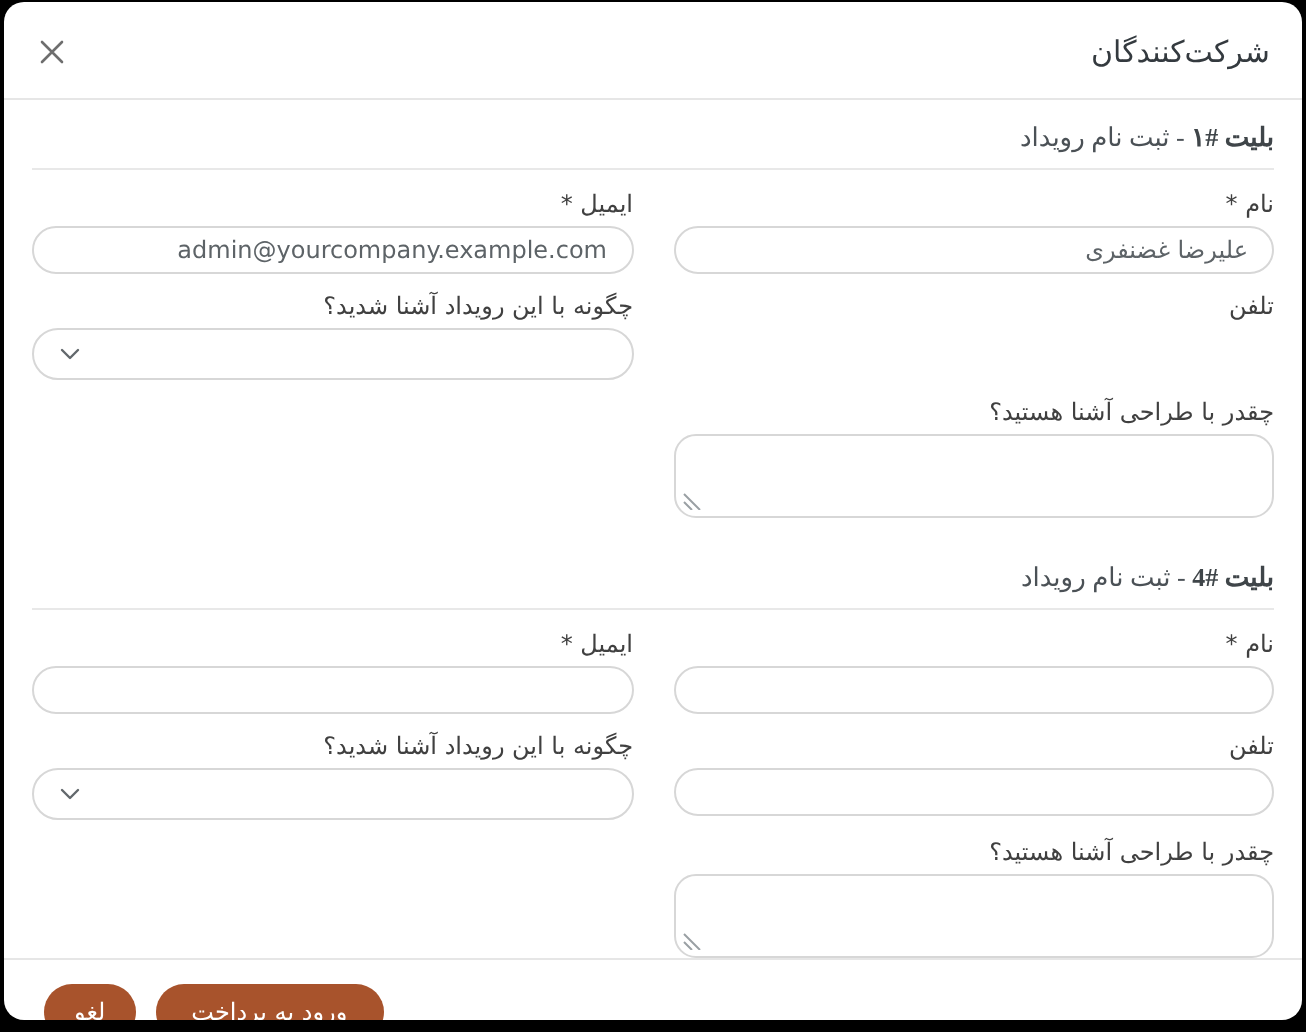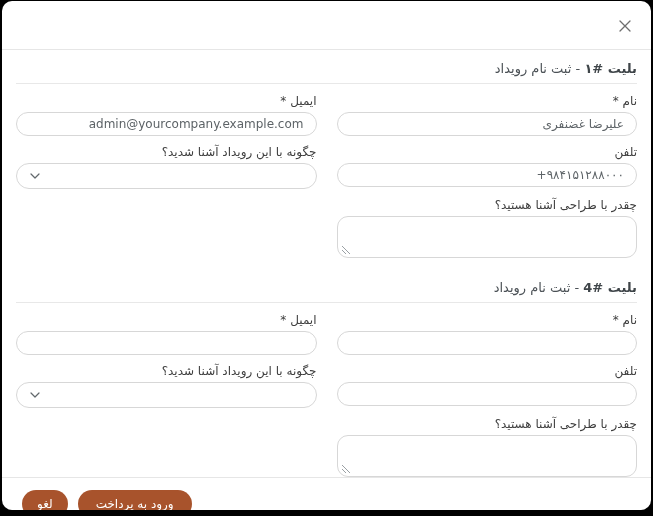--- a/index.html
+++ b/index.html
@@ -42,20 +42,21 @@
   .dlg-body {
     flex: 1 1 auto;
     padding: 4px 14px 0 14px;
   }
   .sec-head {
     margin-top: 7px;
     padding-bottom: 7px;
     border-bottom: 1px solid #e8e8e8;
     font-size: 13px;
     color: #4b5156;
+    font-family: Liberation Serif, serif;
   }
   .sec-head .bold { font-weight: 700; color: #3f4549; }
   .ticket + .ticket .sec-head { margin-top: 22px; }
   .grid {
     margin-top: 10px;
     display: grid;
     grid-template-columns: 1fr 1fr;
     column-gap: 20px;
     row-gap: 9px;
   }
@@ -137,20 +138,21 @@
   }
   .btn-primary { padding: 0 18px; }
   .btn-cancel  { padding: 0 15px; }
 </style>
 </head>
 <body>
 
 <div class="dialog" dir="rtl">
 
   <div class="dlg-header">
+    <h4 class="dlg-title">شرکت‌کنندگان</h4>
     <button class="close-btn" aria-label="close">
       <svg width="16" height="16" viewBox="0 0 16 16">
         <path d="M3 3 L13 13 M13 3 L3 13" stroke="#6e6e6e" stroke-width="1.3" fill="none" stroke-linecap="round"></path>
       </svg>
     </button>
   </div>
 
   <div class="dlg-body">
 
     <section class="ticket">
@@ -161,21 +163,20 @@
         <div class="field">
           <label>نام *</label>
           <input class="pill-input" type="text" value="علیرضا غضنفری" style="">
         </div>
         <div class="field">
           <label>ایمیل *</label>
           <input class="pill-input ltr" type="text" dir="ltr" value="admin@yourcompany.example.com" style="">
         </div>
         <div class="field">
           <label>تلفن</label>
-          <input class="pill-input ltr" type="text" dir="ltr" value="+۹۸۴۱۵۱۲۸۸۰۰۰" style="">
         </div>
         <div class="field">
           <label>چگونه با این رویداد آشنا شدید؟</label>
           <div class="select-box">
             <span class="chev">
               <svg width="10" height="6" viewBox="0 0 10 6">
                   <path d="M1 1 L5 5 L9 1" stroke="#62686c" stroke-width="1.2" fill="none" stroke-linecap="round" stroke-linejoin="round"></path>
                 </svg>
             </span>
           </div>

